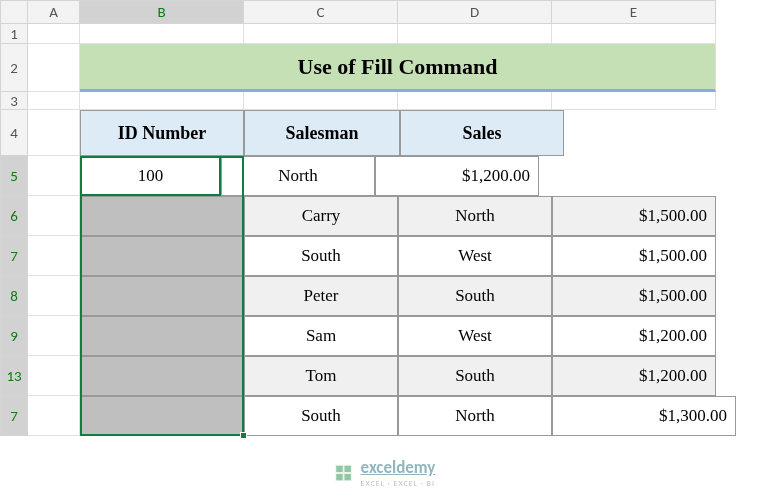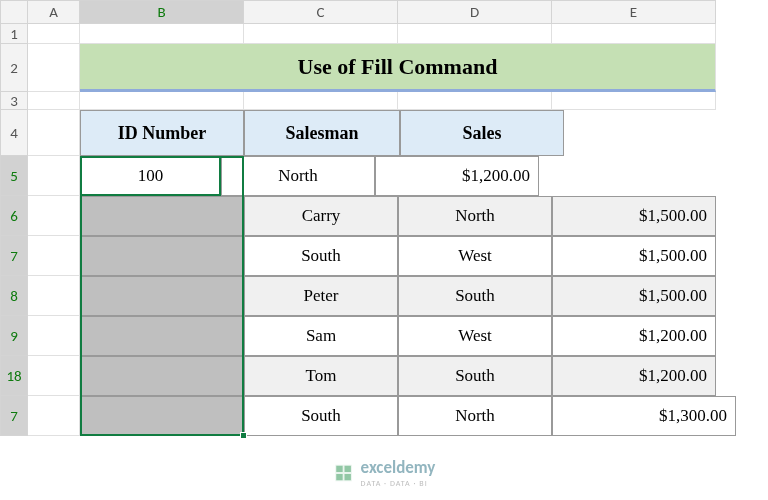--- a/index.html
+++ b/index.html
@@ -29,21 +29,21 @@
     .td.right { justify-content: flex-end; }
     .td.banded { background: #f0f0f0; }
     
     .sel-cell { border: 2px solid #107c41 !important; background: #fff !important; z-index: 3; position: relative; }
     .sel-range { background: #bfbfbf !important; }
     .sel-border { position: absolute; border: 2px solid #107c41; pointer-events: none; z-index: 5; }
     .fill-handle { position: absolute; width: 7px; height: 7px; background: #107c41; border: 1px solid #fff; z-index: 6; cursor: crosshair; }
     
     .watermark { position: absolute; bottom: 12px; left: 50%; transform: translateX(-50%); display: flex; align-items: center; gap: 6px; opacity: 0.55; }
     .watermark .logo { width: 22px; height: 22px; }
-    .watermark .txt { font-size: 17px; color: #3a7a8c; font-weight: 600; }
+    .watermark .txt { font-size: 17px; color: #3a7a8c; font-weight: 600; text-decoration: underline; }
     .watermark .sub { font-size: 8px; color: #888; letter-spacing: 1px; }
   </style>
 </head>
 <body>
 
 <div class="sheet">
 
   <div class="col-headers">
     <div class="col-h corner"></div>
     <div class="col-h" style="width:52px">A</div>
@@ -56,21 +56,21 @@
   <div class="row-headers">
     <div class="row-h" style="height:20px">1</div>
     <div class="row-h" style="height:48px">2</div>
     <div class="row-h" style="height:18px">3</div>
     <div class="row-h" style="height:46px">4</div>
     <div class="row-h active" style="height:40px">5</div>
     <div class="row-h active" style="height:40px">6</div>
     <div class="row-h active" style="height:40px">7</div>
     <div class="row-h active" style="height:40px">8</div>
     <div class="row-h active" style="height:40px">9</div>
-    <div class="row-h active" style="height:40px">18</div>
+    <div class="row-h active" style="height:40px">13</div>
     <div class="row-h active" style="height:40px">7</div>
   </div>
 
   <div class="grid">
 
     <div class="grid-row">
       <div class="cell" style="width:52px;height:20px"></div>
       <div class="cell" style="width:164px;height:20px"></div>
       <div class="cell" style="width:154px;height:20px"></div>
       <div class="cell" style="width:154px;height:20px"></div>
@@ -156,17 +156,17 @@
   <div class="sel-border" style="top:156px;left:80px;width:164px;height:280px"></div>
   <div class="fill-handle" style="top:432px;left:240px"></div>
 
   <div class="watermark">
     <svg class="logo" viewBox="0 0 24 24">
         <path fill="#3a9a5c" d="M3 3h18v18H3z" opacity="0.2"></path>
         <path fill="#3a9a5c" d="M4 4h7v7H4zM13 4h7v7h-7zM4 13h7v7H4zM13 13h7v7h-7z"></path>
       </svg>
     <div>
       <div class="txt">exceldemy</div>
-      <div class="sub">DATA · DATA · BI</div>
+      <div class="sub">EXCEL · EXCEL · BI</div>
     </div>
   </div>
 
 </div>
 
 </body></html>

